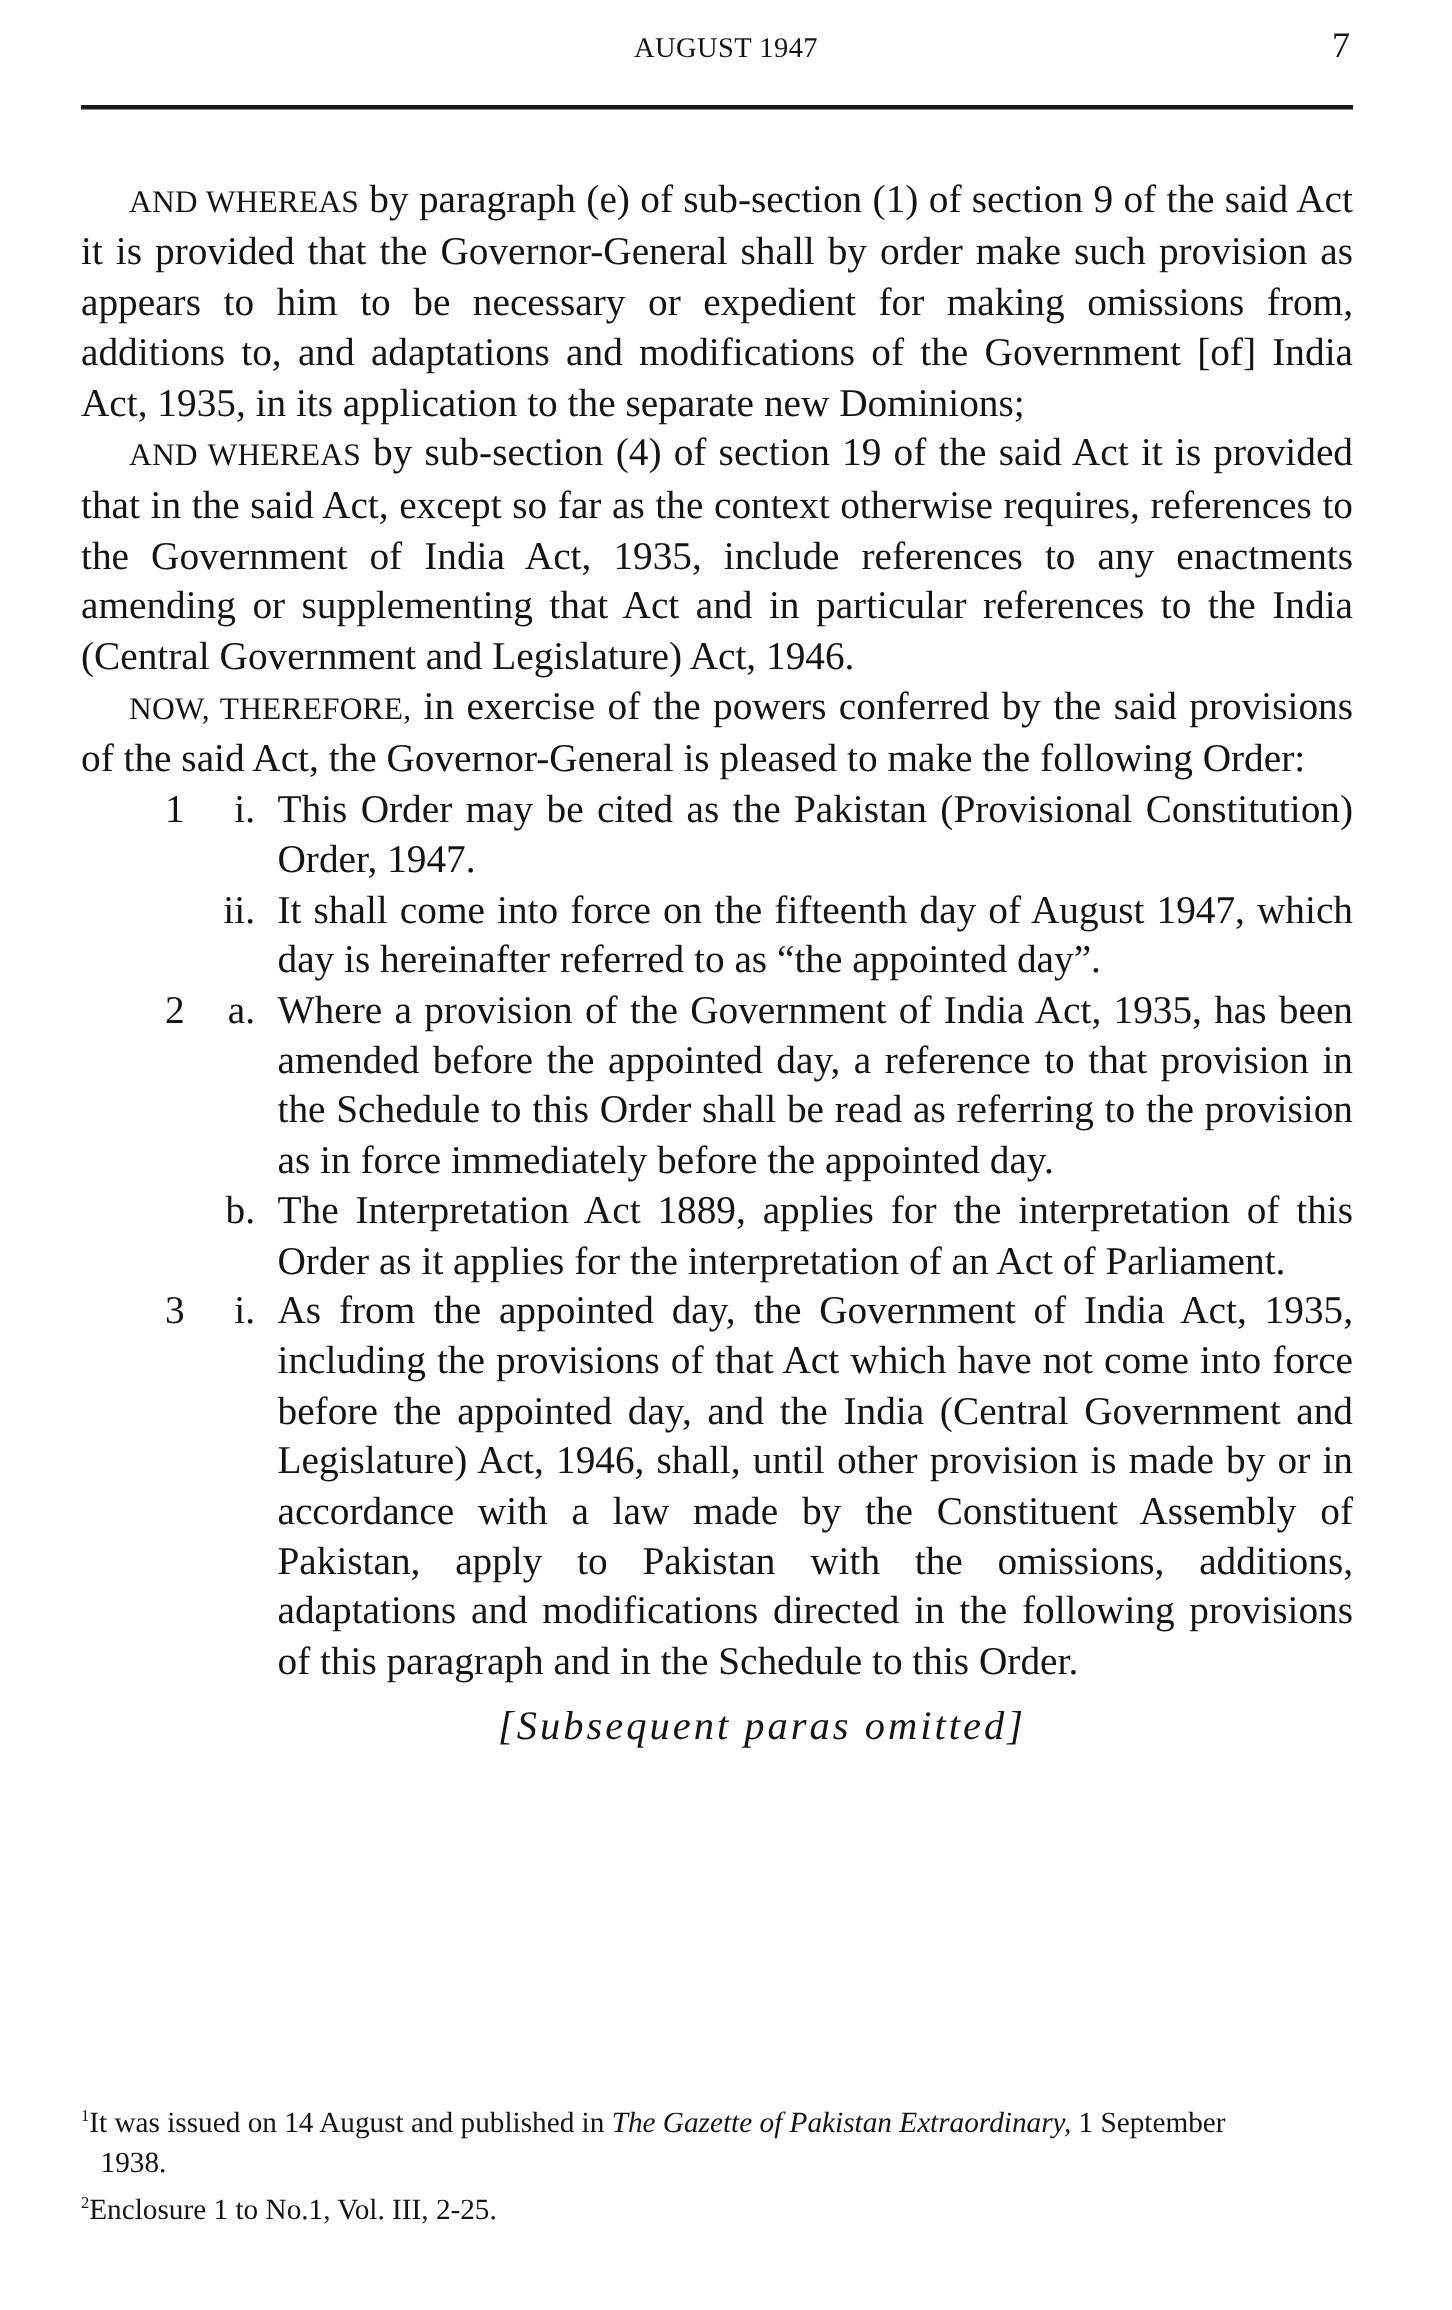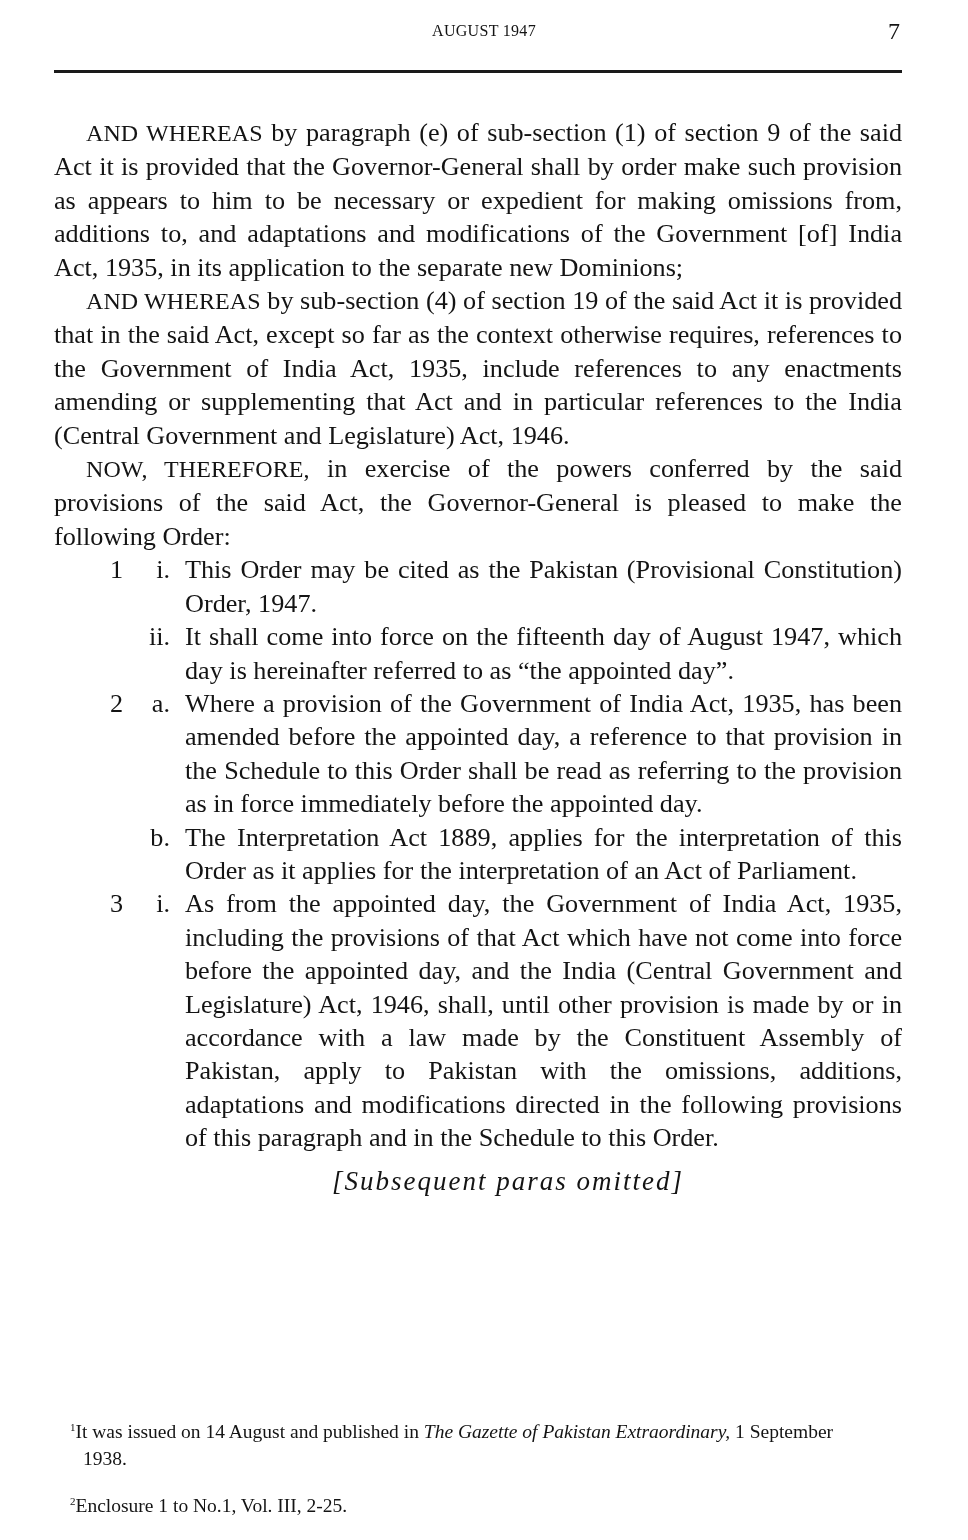--- a/index.html
+++ b/index.html
@@ -3,47 +3,47 @@
 <meta charset="utf-8">
 <style>
   html, body { margin: 0; padding: 0; background: #ffffff; }
   body {
     width: 968px; height: 1540px; position: relative; overflow: hidden;
     font-family: "Liberation Serif", "DejaVu Serif", serif;
     color: #141414;
   }
   .header-title {
     position: absolute; left: 0; width: 968px; top: 22px;
-    text-align: center; font-size: 16px; letter-spacing: 0.3px;
+    text-align: center; font-size: 19px; letter-spacing: 0.3px;
   }
   .page-number {
     position: absolute; right: 68px; top: 18px; font-size: 24px;
   }
   .rule {
     position: absolute; left: 54px; width: 848px; top: 70px;
     height: 3px; background: #1a1a1a;
   }
   .content {
     position: absolute; left: 54px; top: 116px; width: 848px;
     font-size: 26.2px; line-height: 33.4px;
   }
   .para { text-align: justify; text-indent: 32px; margin: 0; }
-  .sc { font-size: 24px; letter-spacing: 0.1px; margin-top: 43px; }
+  .sc { font-size: 21px; letter-spacing: 0.1px; margin-top: 43px; }
   .item { position: relative; padding-left: 131px; text-align: justify; margin: 0; }
   .item .num { position: absolute; left: 56px; top: 0; }
   .item .sub { position: absolute; top: 0; right: calc(100% - 116px); }
   .omitted {
     text-align: center; font-style: italic; letter-spacing: 2px;
     margin-top: 10px; padding-left: 60px; font-size: 27px;
   }
   .footnotes {
     position: absolute; left: 54px; top: 1398px; width: 860px;
     font-size: 19.5px; line-height: 27px;
   }
-  .fn { margin: 16px; }
+  .fn { margin: 0; }
   .fn sup { font-size: 11px; vertical-align: 7px; }
   .fn .cont { padding-left: 13px; display: block; }
 </style>
 </head>
 <body>
 
 <div>
   <div class="header-title">AUGUST 1947</div>
   <div class="page-number">7</div>
   <div class="rule"></div>

